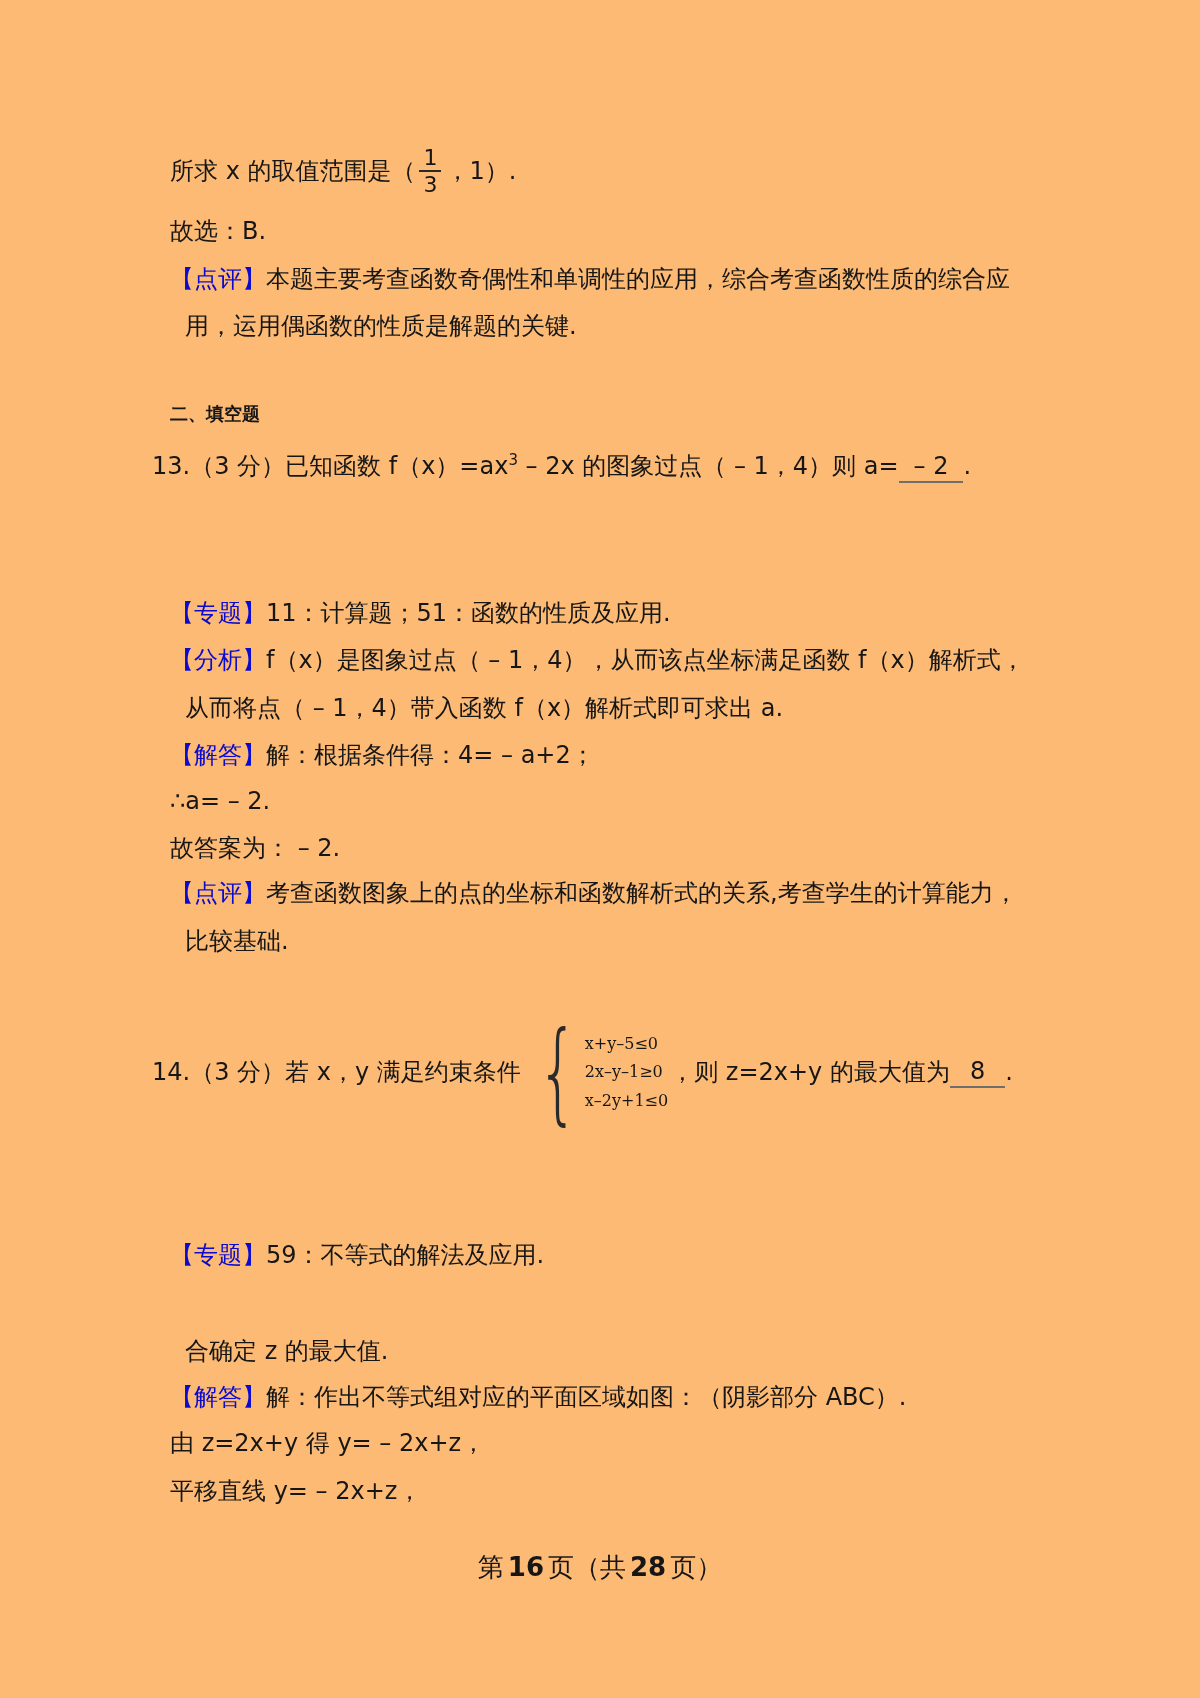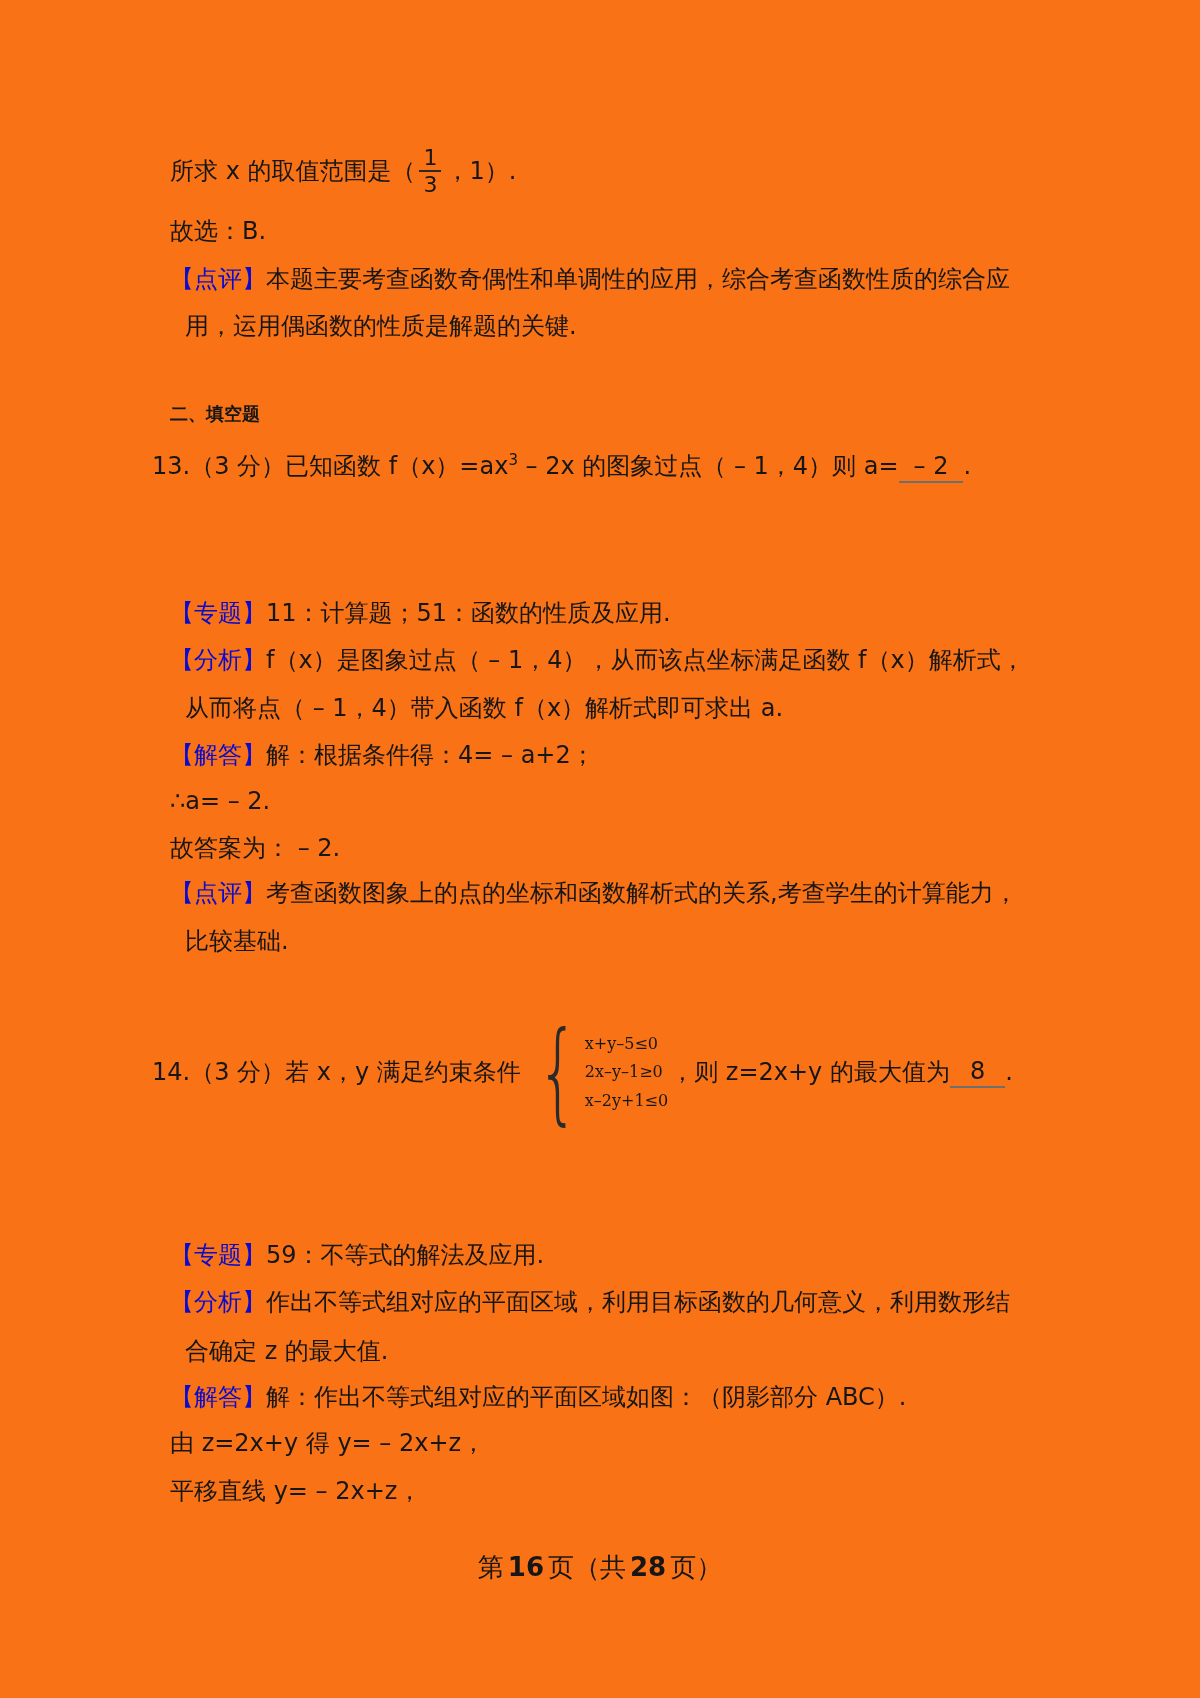--- a/index.html
+++ b/index.html
@@ -1,21 +1,21 @@
 <!DOCTYPE html>
 <html><head>
 <meta charset="utf-8">
 <style>
   * { margin:0; padding:0; box-sizing:border-box; }
   html, body { background:#ffffff; }
   .page {
     position:relative;
     width:1200px;
     height:1698px;
-    background:#f97316;
+    background:#fdba74;
     color:#161616;
     font-family:"DejaVu Sans","Liberation Sans",sans-serif;
     font-size:24px;
     overflow:hidden;
   }
   .ln {
     position:absolute;
     white-space:nowrap;
     line-height:1.25;
   }
@@ -110,21 +110,20 @@
         <span>2x–y–1≥0</span>
         <span>x–2y+1≤0</span>
       </span>
     </span>
     <span>，则 z=2x+y 的最大值为</span>
     <span class="ansu ansu8">8</span>
     <span>.</span>
   </div>
 
   <p class="ln" style="top:1240px;left:170px"><span class="lbl">【专题】</span><span>59：不等式的解法及应用.</span></p>
-  <p class="ln" style="top:1287px;left:170px"><span class="lbl">【分析】</span><span>作出不等式组对应的平面区域，利用目标函数的几何意义，利用数形结</span></p>
   <p class="ln" style="top:1336px;left:185px">合确定 z 的最大值.</p>
   <p class="ln" style="top:1382px;left:170px"><span class="lbl">【解答】</span><span>解：作出不等式组对应的平面区域如图：（阴影部分 ABC）.</span></p>
   <p class="ln" style="top:1428px;left:170px">由 z=2x+y 得 y= – 2x+z，</p>
   <p class="ln" style="top:1476px;left:170px">平移直线 y= – 2x+z，</p>
 
   <div class="footer" style="top:1550px">
     <span>第</span><span class="bold">16</span><span>页（共</span><span class="bold">28</span><span>页）</span>
   </div>
 
 </div>

